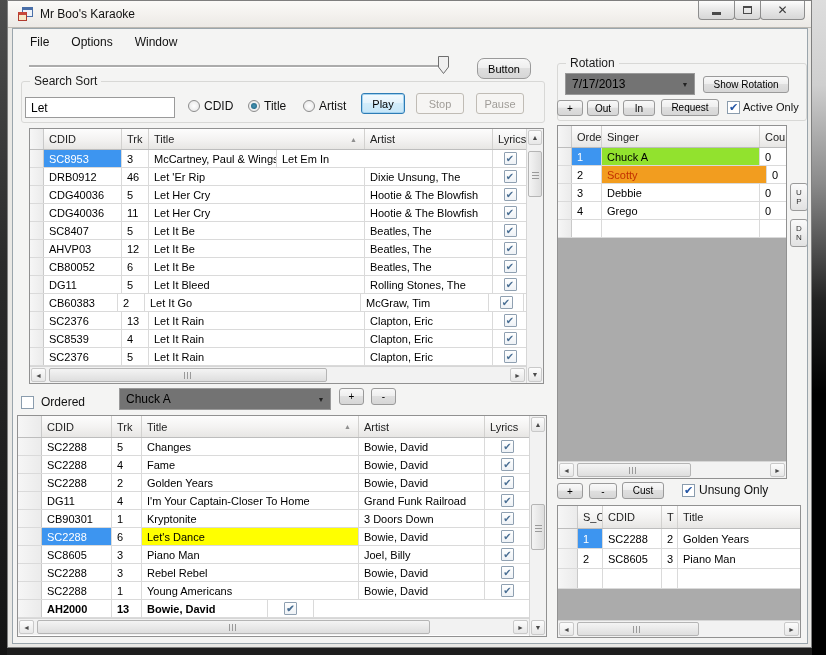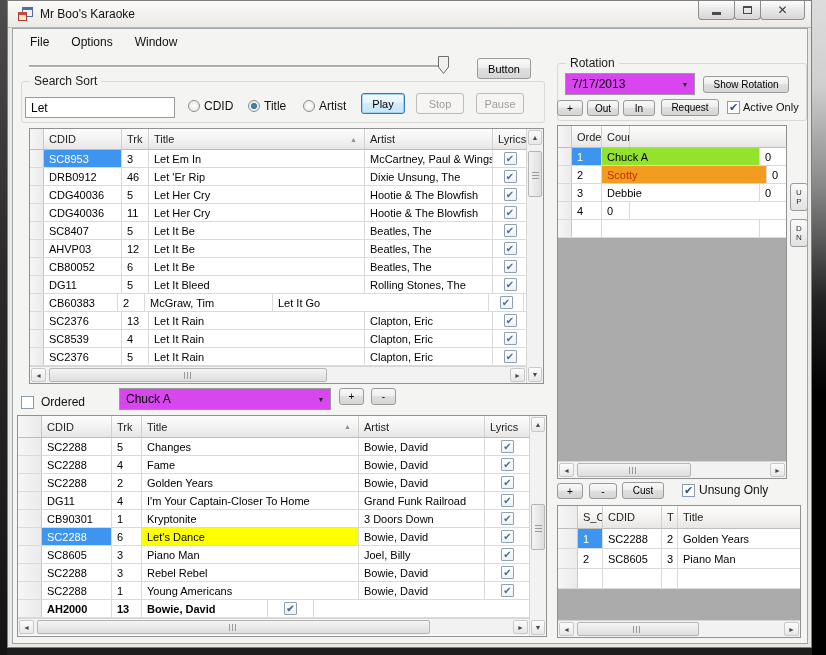--- a/index.html
+++ b/index.html
@@ -46,21 +46,21 @@
            background:linear-gradient(#f3fafe,#e4f3fc 45%,#d2ecfa 50%,#c6e6f8);}
   .vbtn{position:absolute;width:18px;height:28px;box-sizing:border-box;border:1px solid #9a9a9a;border-radius:3px;
         background:linear-gradient(#fafafa,#e2e2e2);font-size:8px;line-height:9px;color:#333;
         display:flex;flex-direction:column;align-items:center;justify-content:center;}
 
   .gbox{position:absolute;border:1px solid #d8d8d6;border-radius:3px;box-sizing:border-box;}
   .legend{position:absolute;top:-8px;left:8px;background:#f4f4f3;padding:0 4px;font-size:12px;color:#1a1a1a;}
 
   .tinput{position:absolute;box-sizing:border-box;background:#fff;border:1px solid #9a9a9a;
           font:12px "Liberation Sans",sans-serif;padding:2px 5px;}
-  .combo{position:absolute;box-sizing:border-box;background:#d946ef;border:1px solid #999;display:flex;
+  .combo{position:absolute;box-sizing:border-box;background:#737373;border:1px solid #999;display:flex;
          align-items:center;font-size:12px;padding-left:6px;color:#000;}
   .combo .arrow{margin-left:auto;width:18px;text-align:center;font-size:7px;color:#222;}
 
   .radio{position:absolute;width:12px;height:12px;border-radius:50%;border:1px solid #8d8d8d;
          background:radial-gradient(#ffffff,#e3e3e3);box-sizing:border-box;}
   .radio.on::after{content:'';display:block;width:6px;height:6px;border-radius:50%;margin:2px;
          background:radial-gradient(#4596b5,#1f5d7c);}
   .rlabel,.flabel{position:absolute;font-size:12px;color:#111;}
   .winCb{position:absolute;width:13px;height:13px;box-sizing:border-box;border:1px solid #8a9cad;background:#fff;
          font-size:11px;line-height:11px;color:#2456a5;text-align:center;}
@@ -129,21 +129,21 @@
         <span class="menu-item">Options</span>
         <span class="menu-item">Window</span>
       </div>
 
       <div class="track"></div>
       <div class="tthumb">
         <svg width="13" height="20">
           <path d="M1.5 1.5 h10 v10.5 l-5 6.5 l-5 -6.5 z" fill="#f0f0f0" stroke="#6e6e6e"></path>
         </svg>
       </div>
-      <div class="btn" style="left:464px;top:29px;width:54px;height:21px;">
+      <div class="btn" style="left:464px;top:29px;width:54px;height:21px;border-radius:7px;">
           <span>Button</span>
         </div>
 
       <div class="gbox" style="left:8px;top:52px;width:524px;height:42px;">
         <span class="legend">Search Sort</span>
       </div>
       <input class="tinput" style="left: 12px; top: 68px; width: 150px; height: 21px;" value="Let">
       <span class="radio" style="left:175px;top:71px;"></span>
       <span class="rlabel" style="left:191px;top:70px;">CDID</span>
       <span class="radio on" style="left:235px;top:71px;"></span>
@@ -192,22 +192,22 @@
               <div class="g-cell g-hcell" style="width: 78px;">CDID</div>
               <div class="g-cell g-hcell" style="width: 27px;">Trk</div>
               <div class="g-cell g-hcell" style="width: 216px;">Title<span class="g-sort">▲</span></div>
               <div class="g-cell g-hcell" style="width: 128px;">Artist</div>
               <div class="g-cell g-hcell" style="width: 35px;">Lyrics</div>
             </div>
             <div class="g-row" style="height: 18px;">
               <div class="g-cell g-rowhdr" style="width: 14px;"></div>
               <div class="g-cell g-dcell sel" style="width: 78px;">SC8953</div>
               <div class="g-cell g-dcell" style="width: 27px;">3</div>
+              <div class="g-cell g-dcell" style="width: 128px;">McCartney, Paul &amp; Wings</div>
               <div class="g-cell g-dcell" style="width: 216px;">Let Em In</div>
-              <div class="g-cell g-dcell" style="width: 128px;">McCartney, Paul &amp; Wings</div>
               <div class="g-cell g-ccell" style="width: 35px;">
                 <div class="cb" style="width: 13px;">✔</div>
               </div>
             </div>
             <div class="g-row" style="height: 18px;">
               <div class="g-cell g-rowhdr" style="width: 14px;"></div>
               <div class="g-cell g-dcell" style="width: 78px;">DRB0912</div>
               <div class="g-cell g-dcell" style="width: 27px;">46</div>
               <div class="g-cell g-dcell" style="width: 216px;">Let 'Er Rip</div>
               <div class="g-cell g-dcell" style="width: 128px;">Dixie Unsung, The</div>
@@ -272,22 +272,22 @@
               <div class="g-cell g-dcell" style="width: 216px;">Let It Bleed</div>
               <div class="g-cell g-dcell" style="width: 128px;">Rolling Stones, The</div>
               <div class="g-cell g-ccell" style="width: 35px;">
                 <div class="cb" style="width: 13px;">✔</div>
               </div>
             </div>
             <div class="g-row" style="height: 18px;">
               <div class="g-cell g-rowhdr" style="width: 14px;"></div>
               <div class="g-cell g-dcell" style="width: 74px;">CB60383</div>
               <div class="g-cell g-dcell" style="width: 27px;">2</div>
+              <div class="g-cell g-dcell" style="width: 216px;">Let It Go</div>
               <div class="g-cell g-dcell" style="width: 128px;">McGraw, Tim</div>
-              <div class="g-cell g-dcell" style="width: 216px;">Let It Go</div>
               <div class="g-cell g-ccell" style="width: 35px;">
                 <div class="cb" style="width: 13px;">✔</div>
               </div>
             </div>
             <div class="g-row" style="height: 18px;">
               <div class="g-cell g-rowhdr" style="width: 14px;"></div>
               <div class="g-cell g-dcell" style="width: 78px;">SC2376</div>
               <div class="g-cell g-dcell" style="width: 27px;">13</div>
               <div class="g-cell g-dcell" style="width: 216px;">Let It Rain</div>
               <div class="g-cell g-dcell" style="width: 128px;">Clapton, Eric</div>
@@ -477,20 +477,21 @@
             </div>
             <div class="sarrow">▼</div>
           </div>
         </div>
 
       <div class="grid" style="left:544px;top:96px;width:230px;height:354px;">
           <div class="g-body">
             <div class="g-head" style="height: 22px;">
               <div class="g-cell g-rowhdr g-hcell" style="width: 14px;"></div>
               <div class="g-cell g-hcell" style="width: 30px;">Order</div>
+              <div class="g-cell g-hcell" style="width: 158px;">Singer</div>
               <div class="g-cell g-hcell" style="width: 28px;">Count</div>
             </div>
             <div class="g-row" style="height: 18px;">
               <div class="g-cell g-rowhdr" style="width: 14px;"></div>
               <div class="g-cell g-dcell sel" style="width: 30px;">1</div>
               <div class="g-cell g-dcell" style="width: 158px; background: rgb(146, 226, 46);">Chuck A</div>
               <div class="g-cell g-dcell" style="width: 28px;">0</div>
             </div>
             <div class="g-row" style="height: 18px;">
               <div class="g-cell g-rowhdr" style="width: 14px;"></div>
@@ -500,20 +501,21 @@
             </div>
             <div class="g-row" style="height: 18px;">
               <div class="g-cell g-rowhdr" style="width: 14px;"></div>
               <div class="g-cell g-dcell" style="width: 30px;">3</div>
               <div class="g-cell g-dcell" style="width: 158px;">Debbie</div>
               <div class="g-cell g-dcell" style="width: 28px;">0</div>
             </div>
             <div class="g-row" style="height: 18px;">
               <div class="g-cell g-rowhdr" style="width: 14px;"></div>
               <div class="g-cell g-dcell" style="width: 30px;">4</div>
+              <div class="g-cell g-dcell" style="width: 158px;">Grego</div>
               <div class="g-cell g-dcell" style="width: 28px;">0</div>
             </div>
             <div class="g-row" style="height: 18px;">
               <div class="g-cell g-rowhdr" style="width: 14px;"></div>
               <div class="g-cell g-dcell" style="width: 30px;"></div>
               <div class="g-cell g-dcell" style="width: 158px;"></div>
               <div class="g-cell g-dcell" style="width: 28px;"></div>
             </div>
             <div class="g-fill"></div>
             <div class="hscroll">

